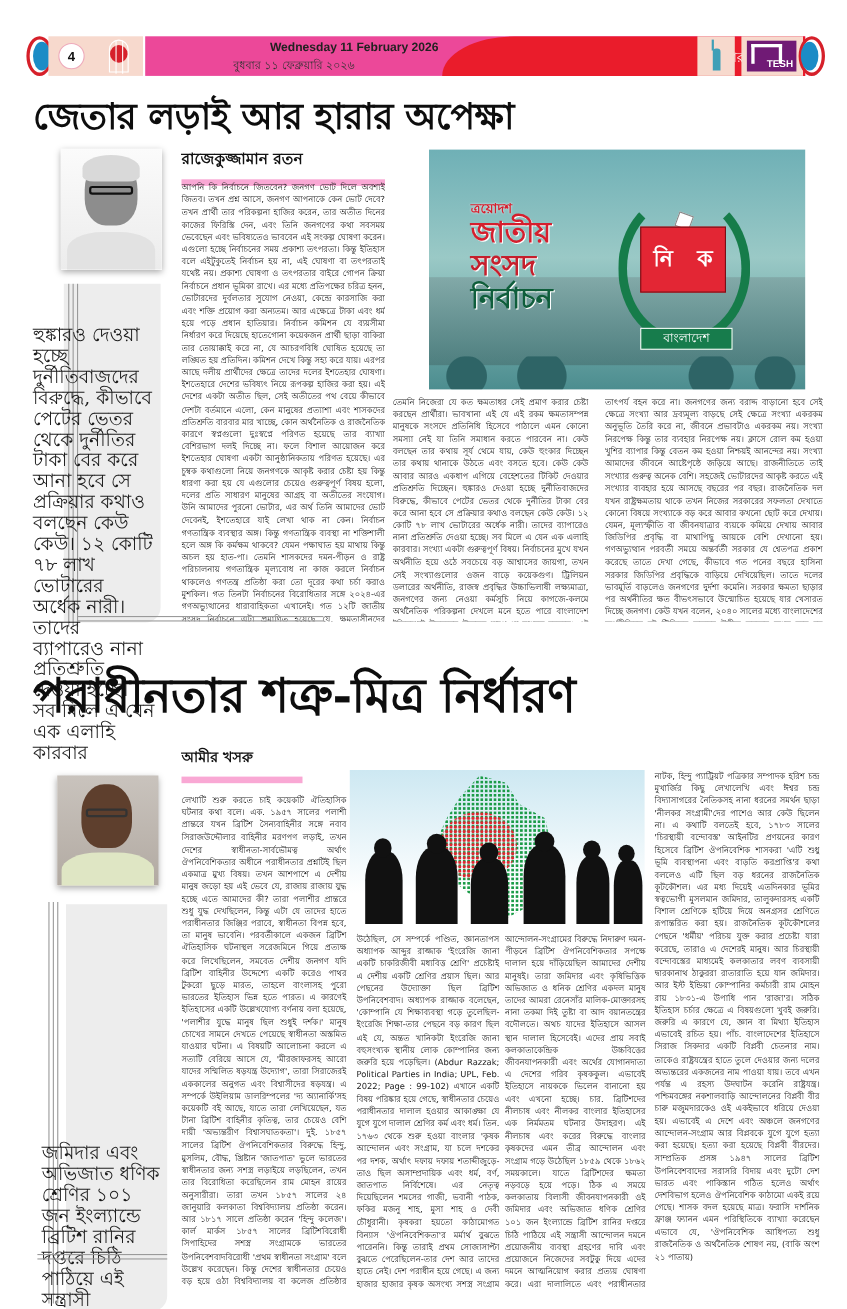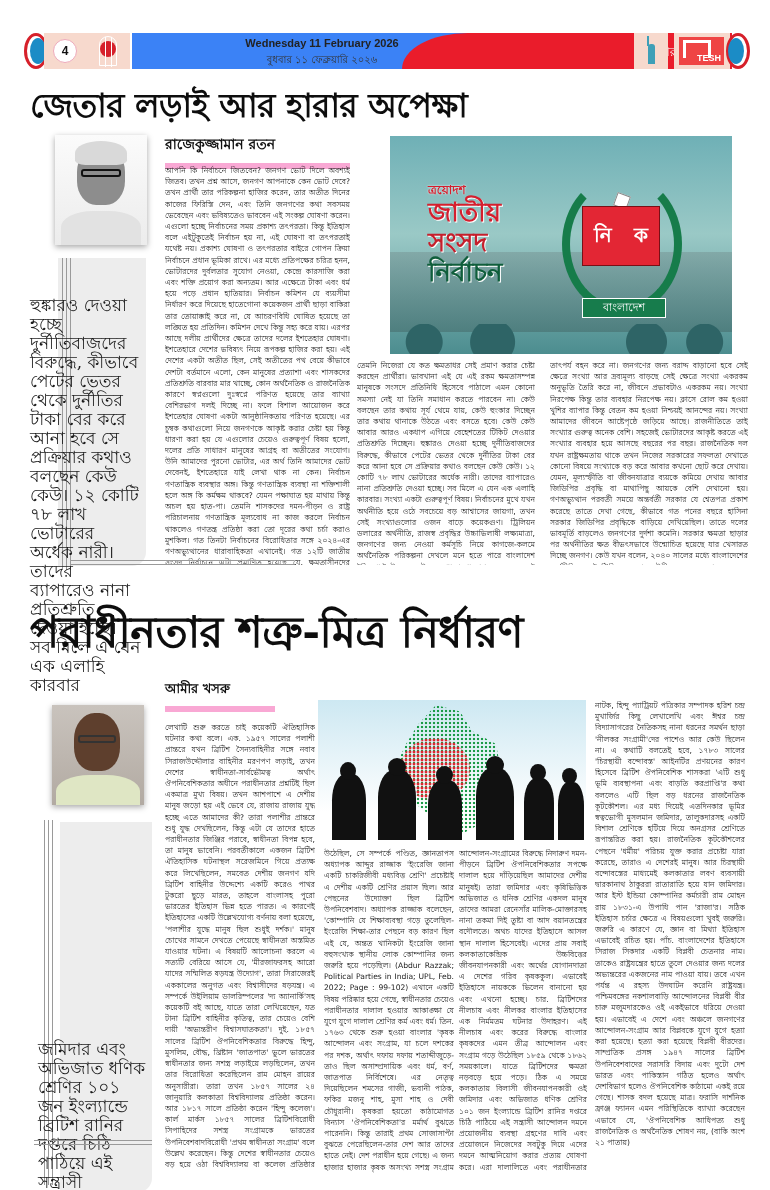--- a/index.html
+++ b/index.html
@@ -14,31 +14,31 @@
   .cap .ring { position: absolute; top: 0; width: 24px; height: 36px; border-radius: 50%; border: 3px solid #d6202a; background: #ffffff; }
   .cap .dot { position: absolute; top: 5px; width: 16px; height: 26px; border-radius: 50%; background: #1b8cc6; }
   .cap.left .dot { left: 6px; }
   .cap.right .dot { left: 2px; }
   .hseg { position: absolute; top: 0; height: 36px; background: #f7d9cd; }
   .seg-page { left: 10px; width: 86px; }
   .pagenum { position: absolute; left: 9px; top: 6px; width: 24px; height: 24px; border-radius: 50%; background: #fff; border: 1px solid #eab; display: flex; align-items: center; justify-content: center; font: bold 12px "Liberation Sans", sans-serif; color: #111; }
   .cage { position: absolute; left: 55px; top: 3px; width: 18px; height: 30px; border: 1px solid #fff; border-radius: 9px 9px 0 0; }
   .cage .ball { position: absolute; left: 0; top: 4px; width: 16px; height: 16px; border-radius: 50%; background: #d6202a; }
   .cage .bar { position: absolute; top: 0; width: 1px; height: 30px; background: #fff; }
-  .seg-date { left: 98px; width: 600px; background: #3b82f6; overflow: hidden; }
+  .seg-date { left: 98px; width: 600px; background: #ec4899; overflow: hidden; }
   .seg-date .red { position: absolute; left: 270px; top: 0; width: 340px; height: 36px; background: #ea1c2b; border-top-left-radius: 110px 60px; }
   .date-en { position: absolute; left: 80px; top: 4px; width: 220px; text-align: center; font: bold 11px "Liberation Sans", sans-serif; color: #222; }
-  .date-bn { position: absolute; left: 80px; top: 19px; width: 220px; text-align: center; font: 10px "DejaVu Sans", sans-serif; color: #333; }
+  .date-bn { position: absolute; left: 80px; top: 19px; width: 220px; font: 10px "DejaVu Sans", sans-serif; color: #333; }
   .section-label { position: absolute; left: 470px; top: 10px; width: 120px; text-align: center; font: 12px "DejaVu Sans", sans-serif; color: #fff; }
   .seg-statue { left: 600px; width: 34px; background: #f7d9cd; }
   .statue { position: absolute; left: 11px; top: 3px; width: 12px; height: 30px; }
   .statue .body { position: absolute; left: 3px; top: 8px; width: 7px; height: 20px; background: #3f9fb7; border-radius: 3px 3px 0 0; }
   .statue .torch { position: absolute; left: 2px; top: 0; width: 2px; height: 10px; background: #3f9fb7; }
   .seg-logo { left: 640px; width: 56px; background: #f7d9cd; }
-  .logo { position: absolute; left: 5px; top: 4px; width: 45px; height: 28px; background: #ef4444; color: #fff; font: bold 9px "Liberation Sans", sans-serif; display: flex; align-items: flex-end; justify-content: flex-end; padding: 2px 3px; }
+  .logo { position: absolute; left: 5px; top: 4px; width: 45px; height: 28px; background: #701a75; color: #fff; font: bold 9px "Liberation Sans", sans-serif; display: flex; align-items: flex-end; justify-content: flex-end; padding: 2px 3px; }
   .logo .mark { position: absolute; left: 4px; top: 3px; width: 28px; height: 18px; border: 3px solid #fff; border-bottom: none; }
 
   
   .headline { position: absolute; left: 30px; font-family: "DejaVu Serif", serif; font-weight: bold; color: #0d0d0d; letter-spacing: -0.5px; white-space: nowrap; }
   .h1 { top: 80px; font-size: 33px; }
   .h2 { top: 600px; font-size: 43px; }
 
   
   .photo { position: absolute; background: linear-gradient(180deg,#f4f4f4,#dcdcdc); box-shadow: 0 2px 6px rgba(0,0,0,0.35); overflow: hidden; }
   .photo1 { left: 55px; top: 135px; width: 92px; height: 110px; background: linear-gradient(180deg,#fbfbfb 0%,#ececec 100%); }

